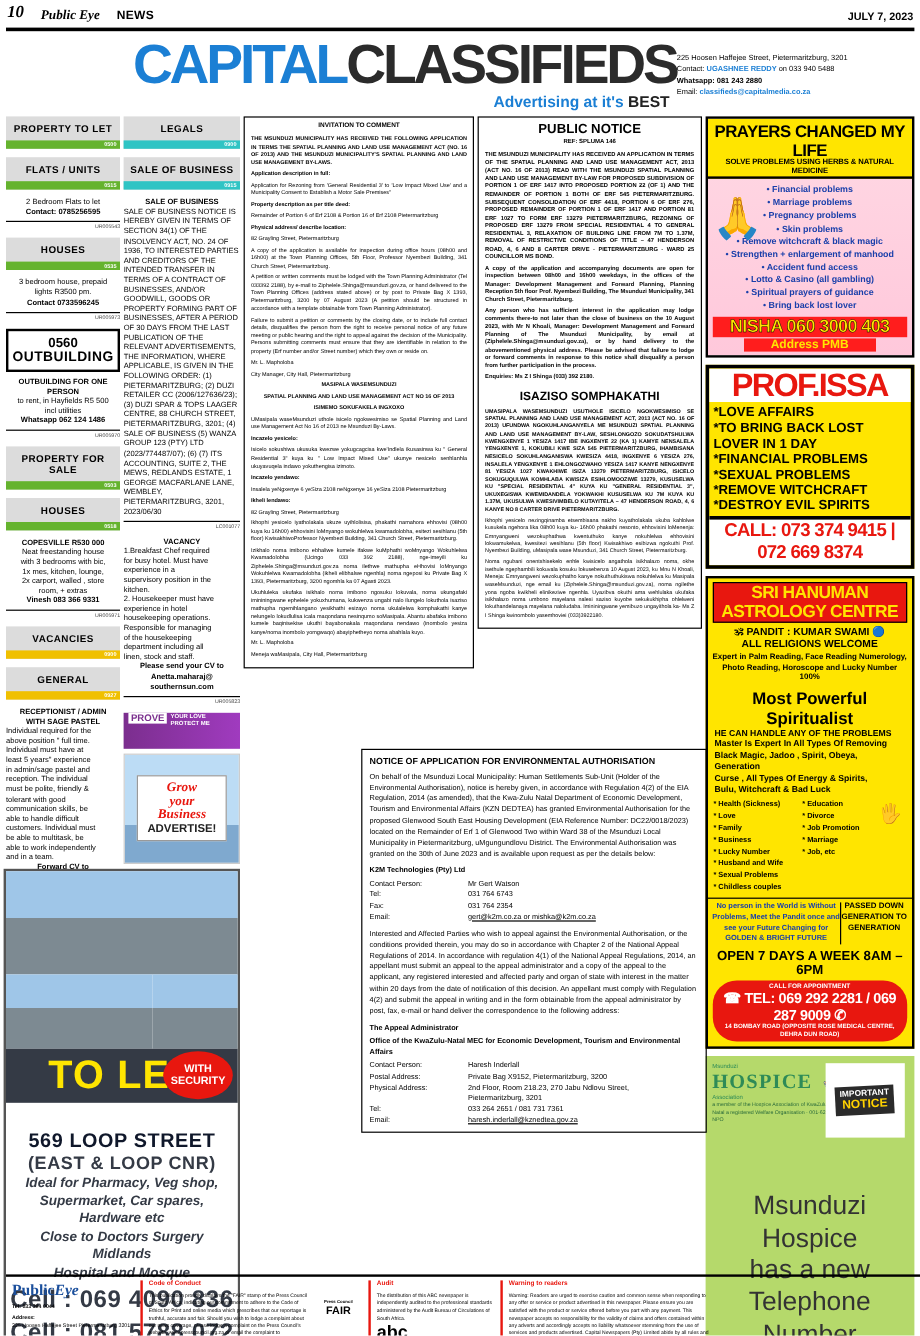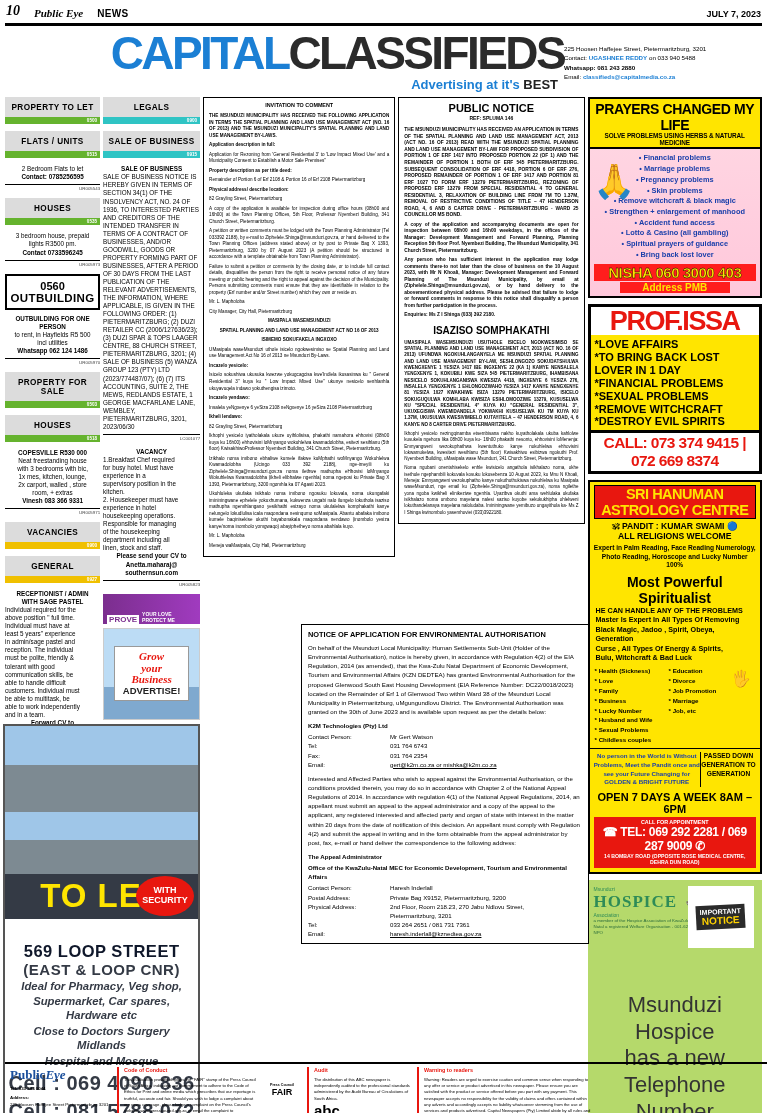--- a/index.html
+++ b/index.html
@@ -106,21 +106,21 @@
   .han-p2 { text-align:center; font:bold 6.6px "Liberation Sans", sans-serif; line-height:1.3; padding:2px 4px; }
   .han-big { text-align:center; font:bold 14px "Liberation Sans", sans-serif; margin-top:2px;}
   .han-sub { text-align:left; font:bold 7.2px "Liberation Sans", sans-serif; line-height:1.32; padding:0 6px;}
   .han-cols { display:flex; padding:3px 5px 0; font:bold 6.2px "Liberation Sans", sans-serif; line-height:1.6;}
   .han-cols ul { list-style:none; }
   .han-cols .cA { width:74px; } .han-cols .cB { width:60px; }
   .han-note { display:flex; border-top:1px solid #000; margin-top:3px; padding:3px 4px; }
   .han-note .nl { flex:1; text-align:center; font:bold 6.2px "Liberation Sans", sans-serif; line-height:1.4; color:#1a3faa;}
   .han-note .nr { width:56px; border-left:1px solid #000; text-align:center; font:bold 6.6px "Liberation Sans", sans-serif; line-height:1.35;}
   .han-open { text-align:center; font:bold 11px "Liberation Sans", sans-serif; padding:1px 0 2px;}
-  .han-tel { background:#e8170f; border-radius:0; margin:0 4px 4px; color:#fff; text-align:center; padding:2px 2px 3px;}
+  .han-tel { background:#e8170f; border-radius:20px; margin:0 4px 4px; color:#fff; text-align:center; padding:2px 2px 3px;}
   .han-tel .t0 { font:bold 5.4px "Liberation Sans", sans-serif; }
   .han-tel .t1 { font:bold 12px "Liberation Sans", sans-serif; letter-spacing:-.3px;}
   .han-tel .t2 { font:bold 5.2px "Liberation Sans", sans-serif; }
 
   
   .ad-hosp { background:#b5d96b; padding:6px; height:330px; position:relative;}
   .hosp-logo { font:bold 17px "Liberation Serif", serif; color:#2e8b57; letter-spacing:1px;}
   .hosp-small { font-size:4.4px; color:#2b6b3b; line-height:1.35; width:100px;}
   .hosp-notice { position:absolute; right:8px; top:6px; width:66px; height:62px; background:#fff; display:flex; align-items:center; justify-content:center;}
   .hosp-notice .nstack { background:#2b2b2b; padding:3px 4px; transform:rotate(-3deg); text-align:center;}
@@ -138,21 +138,21 @@
   .tolet-band { background:#343a45; position:relative; text-align:center; padding:3px 0 4px;}
   .tolet-band .tl { font:bold 33px "Liberation Sans", sans-serif; color:#ffe500; letter-spacing:1px;}
   .tolet-sec { position:absolute; right:4px; top:2px; width:58px; height:40px; background:#e8170f; border-radius:50%; color:#fff; font:bold 9px "Liberation Sans", sans-serif; display:flex; flex-direction:column; justify-content:center; align-items:center; line-height:1.1;}
   .tolet-body { background:#fff; text-align:center; padding:4px 3px 6px;}
   .tl-a1 { font:bold 16.5px "Liberation Sans", sans-serif; color:#0f172a; letter-spacing:.5px;margin-top:19px; }
   .tl-a2 { font:bold 15px "Liberation Sans", sans-serif; color:#343a45; letter-spacing:.5px;}
   .tl-it { font:bold italic 11.3px "Liberation Sans", sans-serif; color:#343a45; line-height:1.22; margin-top:2px;}
   .tl-cell { font:bold 20px "Liberation Sans", sans-serif; color:#343a45; letter-spacing:.5px; line-height:1.18; margin-top:4px;}
 
   
-  .promo { height:30px; background:linear-gradient(90deg,#7b2e8e,#a03bbf); display:flex; align-items:flex-end; padding:0 4px; color:#fff; margin-bottom:4px;}
+  .promo { height:30px; background:linear-gradient(90deg,#7b2e8e,#a03bbf); display:flex; align-items:flex-start; padding:0 4px; color:#fff; margin-bottom:4px;}
   .promo .p1 { font:bold 8px "Liberation Sans", sans-serif; background:#fff; color:#7b2e8e; padding:0 2px;}
   .promo .p2 { font:bold 5px "Liberation Sans", sans-serif; margin-left:3px; line-height:1.3;}
   
   .grow { border:1px solid #ccc; height:92px; background:linear-gradient(#bcdcf5 65%,#7fa9cf 65%); display:flex; align-items:center; justify-content:center;}
   .grow .sign { background:#fff; border:1px solid #999; padding:4px 8px; text-align:center; }
   .grow .g1 { font:bold italic 11px "Liberation Serif", serif; color:#e8170f; line-height:1.02;}
   .grow .g2 { font:bold 9.5px "Liberation Sans", sans-serif; color:#222; }
 
   
   .footer { display:flex; border-top:2px solid #000; margin:5px 5px 0; padding-top:3px; font-size:4.4px; line-height:1.45;}

